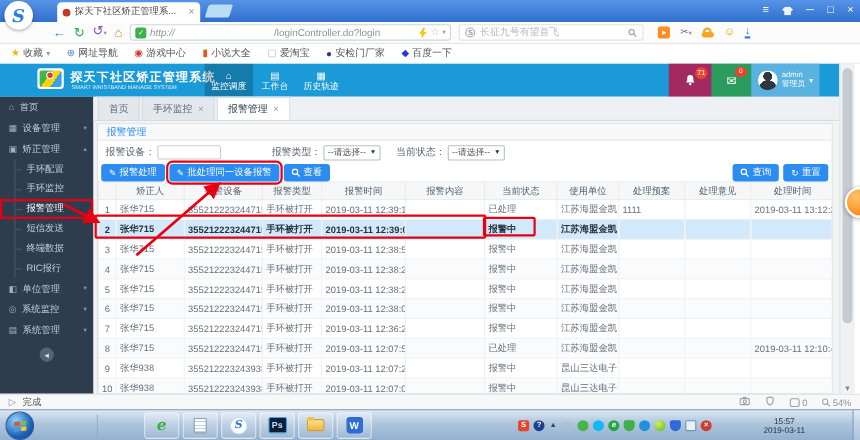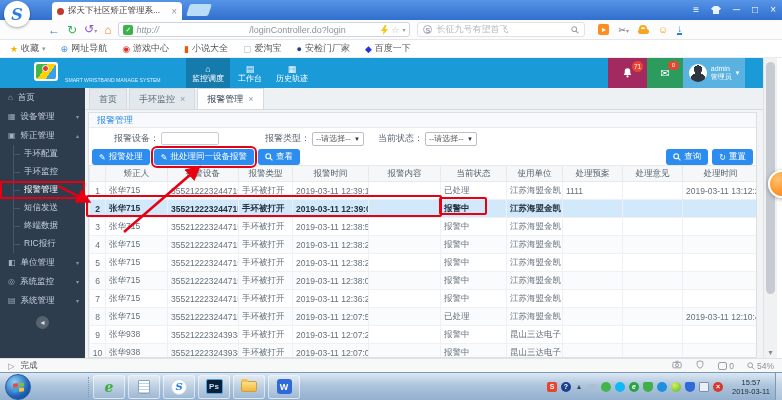--- a/index.html
+++ b/index.html
@@ -98,21 +98,21 @@
   .main{position:absolute;left:85px;top:88px;width:678px;height:270px;background:#f1f3f5;}
   .tabbar{height:22px;background:#eef1f3;border-bottom:1px solid #d5dbe0;display:flex;align-items:flex-end;padding-left:4px;}
   .ws-tab{height:21px;padding:0 9px;display:flex;align-items:center;gap:5px;font-size:9px;color:#5a6b7a;
     background:#e3e8ec;border:1px solid #d5dbe0;border-bottom:none;margin-right:2px;}
   .ws-tab.active{background:#fff;color:#2b3a4a;}
   .tab-x{color:#90a0ae;font-size:9px;}
   .panel{position:absolute;left:3px;top:24px;width:669px;height:246px;background:#fff;
     border:1px solid #dcdfe3;overflow:hidden;}
   .panel-hd{height:15px;line-height:14px;padding-left:8px;font-size:9px;color:#2d8cf0;
     background:#f8f9fa;border-bottom:1px solid #e8eaec;}
-  .filters{height:21px;display:flex;align-items:center;padding-left:25px;font-size:9px;color:#5a6470;}
+  .filters{height:21px;display:flex;align-items:center;padding-left:7px;font-size:9px;color:#5a6470;}
   .f-input{width:58px;height:13px;border:1px solid #c8cdd3;border-radius:2px;background:#fff;margin-left:2px;}
   .f-select{width:52px;height:14px;border:1px solid #b9bfc6;border-radius:2px;background:#fff;
     display:flex;align-items:center;justify-content:space-between;padding:0 3px;color:#555;font-size:8px;margin-left:2px;}
   .f-select .ca{font-size:6px;color:#333;}
   .ml1{margin-left:46px;}.ml2{margin-left:14px;}
   .btnrow{height:16px;display:flex;align-items:center;gap:4px;padding-left:3px;position:relative;}
   .btn{background:#2d8cf0;color:#fff;font-size:8.5px;height:16px;border-radius:3px;
     display:inline-flex;align-items:center;gap:3px;padding:0 7px;white-space:nowrap;}
   .btn .bic{font-size:8px;}
   .btn.ann{outline:2px solid #e60012;outline-offset:1px;}
@@ -135,21 +135,21 @@
   .statusbar{position:absolute;left:0;top:358px;width:782px;height:14px;background:#f7f8f8;
     border-top:1px solid #e1e3e5;display:flex;align-items:center;padding:0 8px;color:#555;font-size:8.5px;gap:6px;}
   .st-right{margin-left:auto;display:flex;align-items:center;gap:13px;color:#8a9096;}
   .st-ic svg{width:10px;height:9px;fill:none;stroke:#9aa0a6;stroke-width:1.2;}
   .msgbub{display:flex;align-items:center;gap:2px;}
   .bub{width:9px;height:8px;border:1px solid #9aa0a6;border-radius:2px;}
 
   
   .taskbar{position:absolute;left:0;top:372px;width:782px;height:28px;
     background:linear-gradient(#dbe7f3,#aec5dc 45%,#93b0cf);border-top:1px solid #7d99b8;
-    display:flex;align-items:center;}
+    display:flex;align-items:center;gap:38px;}
   .orb{position:absolute;left:5px;top:1px;width:26px;height:26px;border-radius:50%;
     background:radial-gradient(circle at 35% 30%,#8fd2f8,#1e62b8 62%,#0c3f86);
     border:1px solid #2a5a9e;display:flex;align-items:center;justify-content:center;z-index:2;}
   .flag{width:11px;height:9px;display:grid;grid-template:1fr 1fr/1fr 1fr;gap:1px;transform:skewY(-6deg);}
   .flag i{border-radius:1px;}
   .sep{width:1px;height:20px;border-left:1px dotted #7d99b8;margin-left:88px;}
   .tb-apps{display:flex;align-items:center;margin-left:4px;gap:3px;}
   .tb-btn{width:32px;height:24px;border:1px solid rgba(255,255,255,.55);border-radius:3px;
     background:linear-gradient(rgba(255,255,255,.35),rgba(255,255,255,.08));
     display:flex;align-items:center;justify-content:center;}
@@ -288,20 +288,21 @@
           <span class="bm-lb" data-name="bookmark-label">百度一下</span>
         </span>
       </span>
   </div>
 
   <div class="appheader" data-name="app-header">
     <div class="applogo" data-name="app-logo">
         <div class="map"></div>
         <div class="pin" data-name="map-pin-icon"></div>
       </div>
+    <div class="apptitle" data-name="app-title">探天下社区矫正管理系统</div>
     <div class="appsub" data-name="app-subtitle">SMART WRISTBAND MANAGE SYSTEM</div>
     <div class="appnav" data-name="app-nav">
         <div class="nav-it active" data-name="app-nav-item">
           <span class="nav-ic" data-name="monitor-dispatch-icon">⌂</span>
           <span class="nav-lb" data-name="app-nav-label">监控调度</span>
         </div>
         <div class="nav-it" data-name="app-nav-item">
           <span class="nav-ic" data-name="workbench-icon">▤</span>
           <span class="nav-lb" data-name="app-nav-label">工作台</span>
         </div>

